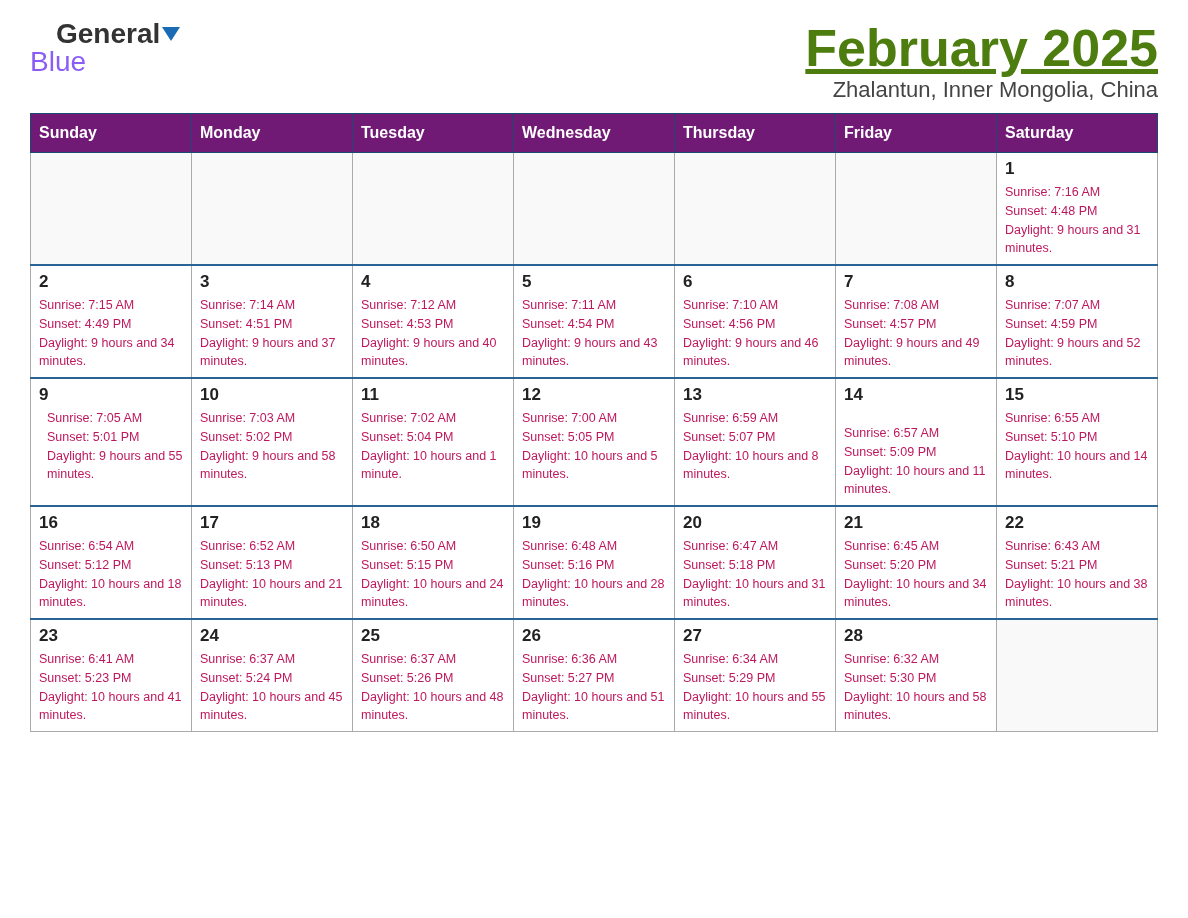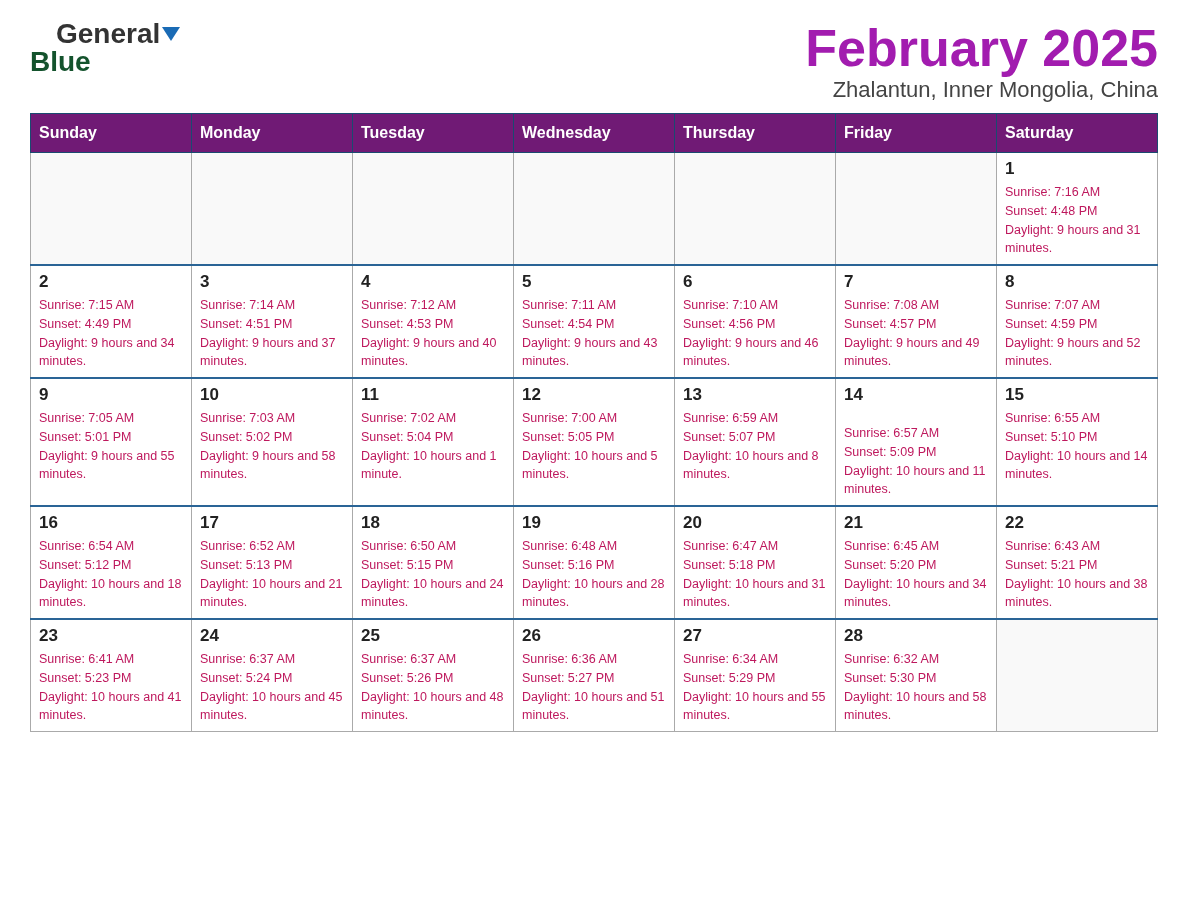--- a/index.html
+++ b/index.html
@@ -36,22 +36,23 @@
       border-top: 14px solid #1a6bb5;
       margin-left: 2px;
       vertical-align: middle;
     }
     .title-block {
       text-align: right;
     }
     .title-block h1 {
       font-size: 52px;
       font-weight: bold;
-      color: #a21caf;
+      color: #4d7c0f;
       line-height: 1.1;
+      text-decoration: underline;
     }
     .title-block h2 {
       font-size: 22px;
       font-weight: normal;
       color: #444;
     }
     .calendar {
       width: 100%;
       border-collapse: collapse;
       margin-top: 10px;
@@ -96,21 +97,21 @@
   </style>
 </head>
 <body>
 
 <div class="header">
   <div class="logo">
     <div style="display:flex; align-items:center;margin-left:26px;">
       <span class="logo-text">General</span>
       <span class="logo-triangle"></span>
     </div>
-    <span class="logo-text blue" style="color:#14532d; font-size:28px; font-weight:bold;">Blue</span>
+    <span class="logo-text blue" style="color:#8b5cf6; font-size:28px; font-weight:normal;">Blue</span>
   </div>
   <div class="title-block">
     <h1>February 2025</h1>
     <h2>Zhalantun, Inner Mongolia, China</h2>
   </div>
 </div>
 
 <table class="calendar">
   <thead>
     <tr>
@@ -178,21 +179,21 @@
         <td>
           <span class="day-number">8</span>
           <div class="day-info" style="white-space: pre-line;">Sunrise: 7:07 AM
 Sunset: 4:59 PM
 Daylight: 9 hours and 52 minutes.</div>
         </td>
       </tr>
       <tr class="row-separator">
         <td>
           <span class="day-number">9</span>
-          <div class="day-info" style="white-space: pre-line;">Sunrise: 7:05 AM
+          <div class="day-info" style="white-space: pre-line; margin-left: 8px;">Sunrise: 7:05 AM
 Sunset: 5:01 PM
 Daylight: 9 hours and 55 minutes.</div>
         </td>
         <td>
           <span class="day-number">10</span>
           <div class="day-info" style="white-space: pre-line;">Sunrise: 7:03 AM
 Sunset: 5:02 PM
 Daylight: 9 hours and 58 minutes.</div>
         </td>
         <td>

